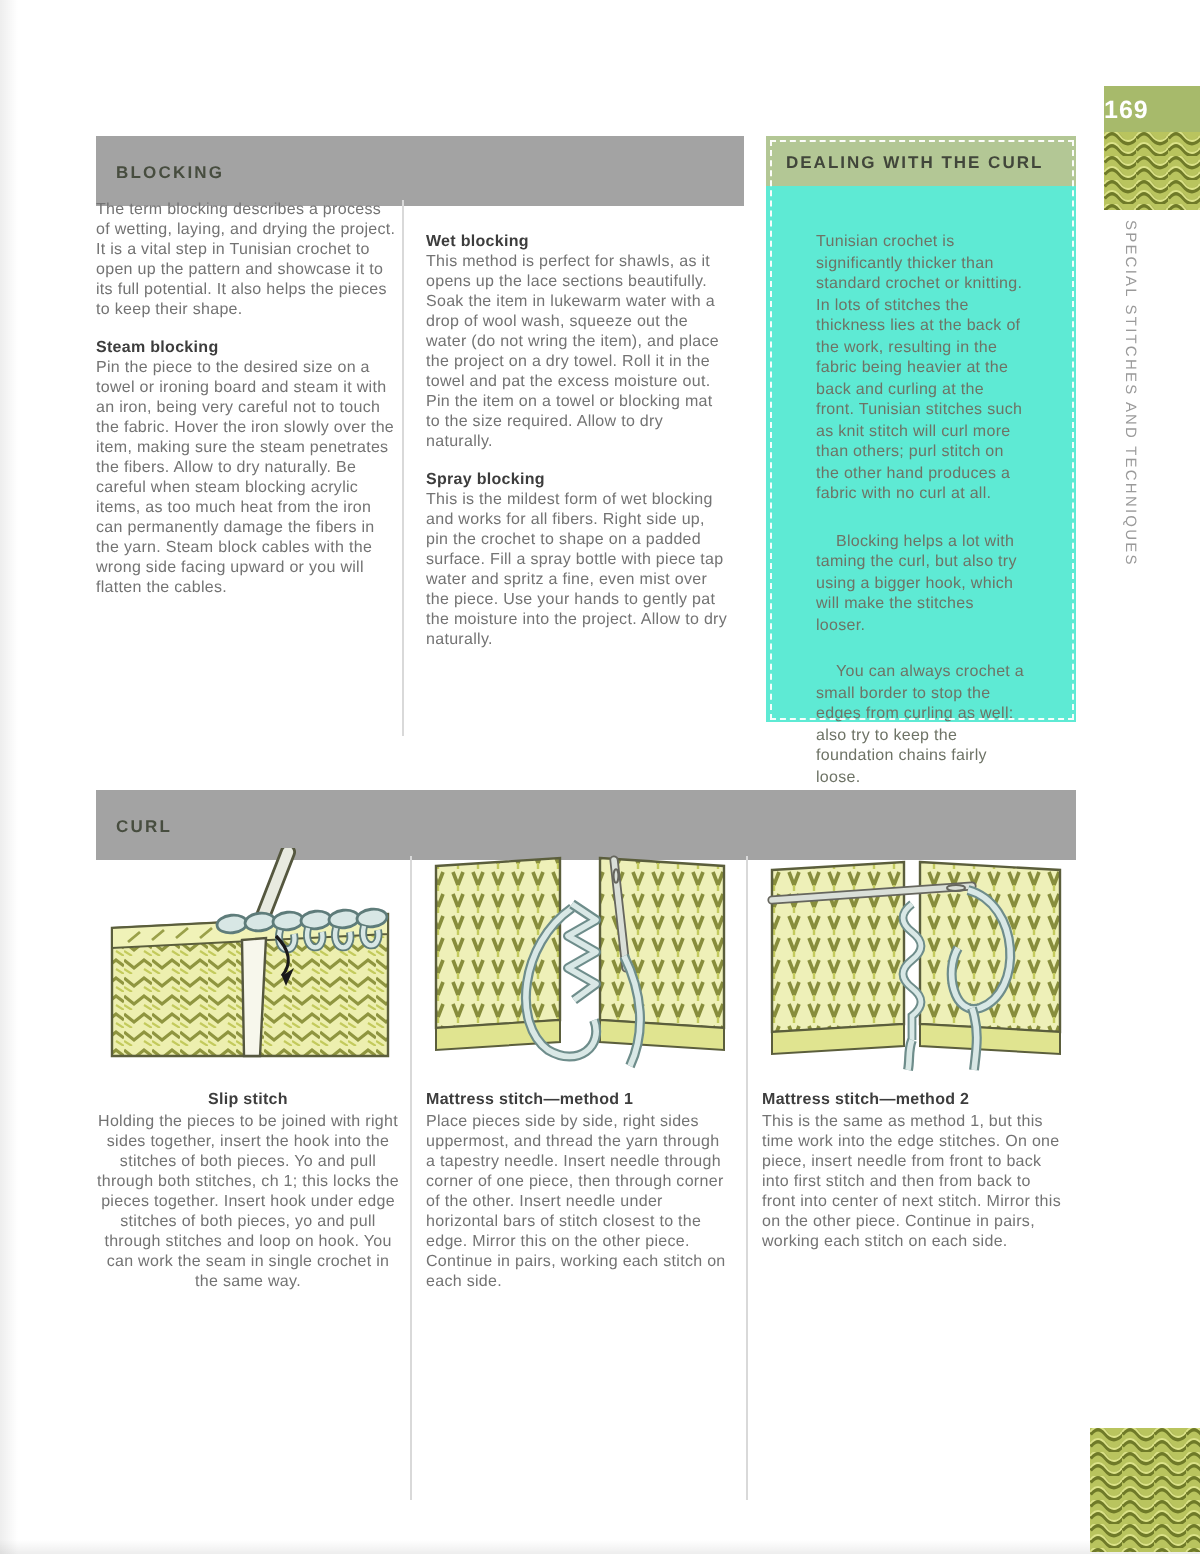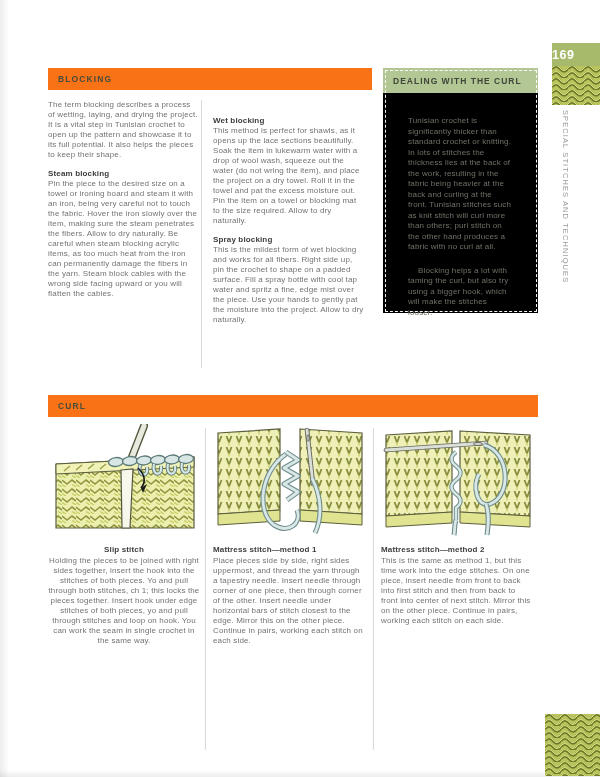--- a/index.html
+++ b/index.html
@@ -6,35 +6,35 @@
   body{width:600px;height:777px;font-family:"Liberation Sans",sans-serif;-webkit-font-smoothing:antialiased;}
   .page{position:relative;width:600px;height:777px;background:#fff;overflow:hidden;}
 
   
   .edge-left{position:absolute;left:0;top:0;width:9px;height:777px;
     background:linear-gradient(to right,rgba(0,0,0,.07),rgba(0,0,0,0));}
   .edge-bottom{position:absolute;left:0;bottom:0;width:600px;height:7px;
     background:linear-gradient(to top,rgba(0,0,0,.07),rgba(0,0,0,0));}
 
   
-  .bar{position:absolute;height:22px;background:#f97316;display:flex;align-items:center;}
+  .bar{position:absolute;height:35px;background:#a3a3a3;display:flex;align-items:center;}
   .bar span{font-size:8.5px;font-weight:700;letter-spacing:1.1px;color:#474d3f;padding-left:10px;}
   .blocking-bar{left:48px;top:68px;width:324px;}
   .seams-bar{left:48px;top:395px;width:490px;}
 
   
   .col{position:absolute;width:151px;}
   .col-1{left:48px;top:100px;}
   .col-2{left:213px;top:116px;}
   p.b{margin:0;font-size:8px;line-height:10px;letter-spacing:.15px;color:#737373;}
   .h{margin:9px 0 0;font-size:8px;line-height:10px;letter-spacing:.15px;font-weight:700;color:#3d3d3d;}
   .h.first{margin-top:0;}
 
   
-  .curl-box{position:absolute;left:383px;top:68px;width:155px;height:245px;background:#000000;}
+  .curl-box{position:absolute;left:383px;top:68px;width:155px;height:293px;background:#5eead4;}
   .curl-box::after{content:"";position:absolute;inset:1.5px;border:1.5px dashed rgba(255,255,255,.95);pointer-events:none;}
   .curl-header{height:25px;background:#b3c795;display:flex;align-items:center;
     font-size:8.5px;font-weight:700;letter-spacing:1px;color:#41463a;padding-left:10px;}
   .curl-body{padding:10px 12px 0 12px;}
   .curl-body p{margin:13px;font-size:8px;line-height:10.5px;letter-spacing:.15px;color:#6e7366;}
   .curl-body p.indent{text-indent:10px;}
 
   
   .vdiv{position:absolute;width:1px;background:#d9d9d9;}
   .d-top{left:201px;top:100px;height:268px;}
@@ -79,28 +79,29 @@
   <div class="col col-1">
     <p class="b">The term blocking describes a process of wetting, laying, and drying the project. It is a vital step in Tunisian crochet to open up the pattern and showcase it to its full potential. It also helps the pieces to keep their shape.</p>
     <p class="h">Steam blocking</p>
     <p class="b">Pin the piece to the desired size on a towel or ironing board and steam it with an iron, being very careful not to touch the fabric. Hover the iron slowly over the item, making sure the steam penetrates the fibers. Allow to dry naturally. Be careful when steam blocking acrylic items, as too much heat from the iron can permanently damage the fibers in the yarn. Steam block cables with the wrong side facing upward or you will flatten the cables.</p>
   </div>
 
   <div class="col col-2">
     <p class="h first">Wet blocking</p>
     <p class="b">This method is perfect for shawls, as it opens up the lace sections beautifully. Soak the item in lukewarm water with a drop of wool wash, squeeze out the water (do not wring the item), and place the project on a dry towel. Roll it in the towel and pat the excess moisture out. Pin the item on a towel or blocking mat to the size required. Allow to dry naturally.</p>
     <p class="h">Spray blocking</p>
-    <p class="b">This is the mildest form of wet blocking and works for all fibers. Right side up, pin the crochet to shape on a padded surface. Fill a spray bottle with cool tap water and spritz a fine, edge mist over the piece. Use your hands to gently pat the moisture into the project. Allow to dry naturally.</p>
+    <p class="b">This is the mildest form of wet blocking and works for all fibers. Right side up, pin the crochet to shape on a padded surface. Fill a spray bottle with piece tap water and spritz a fine, even mist over the piece. Use your hands to gently pat the moisture into the project. Allow to dry naturally.</p>
   </div>
 
   <div class="curl-box">
     <div class="curl-header">DEALING WITH THE CURL</div>
     <div class="curl-body">
       <p>Tunisian crochet is significantly thicker than standard crochet or knitting. In lots of stitches the thickness lies at the back of the work, resulting in the fabric being heavier at the back and curling at the front. Tunisian stitches such as knit stitch will curl more than others; purl stitch on the other hand produces a fabric with no curl at all.</p>
       <p class="indent">Blocking helps a lot with taming the curl, but also try using a bigger hook, which will make the stitches looser.</p>
+      <p class="indent">You can always crochet a small border to stop the edges from curling as well; also try to keep the foundation chains fairly loose.</p>
     </div>
   </div>
 
   <div class="vdiv d-top"></div>
 
   <div class="bar seams-bar">
     <span>CURL</span>
   </div>
 
   <div class="panel panel-1">

